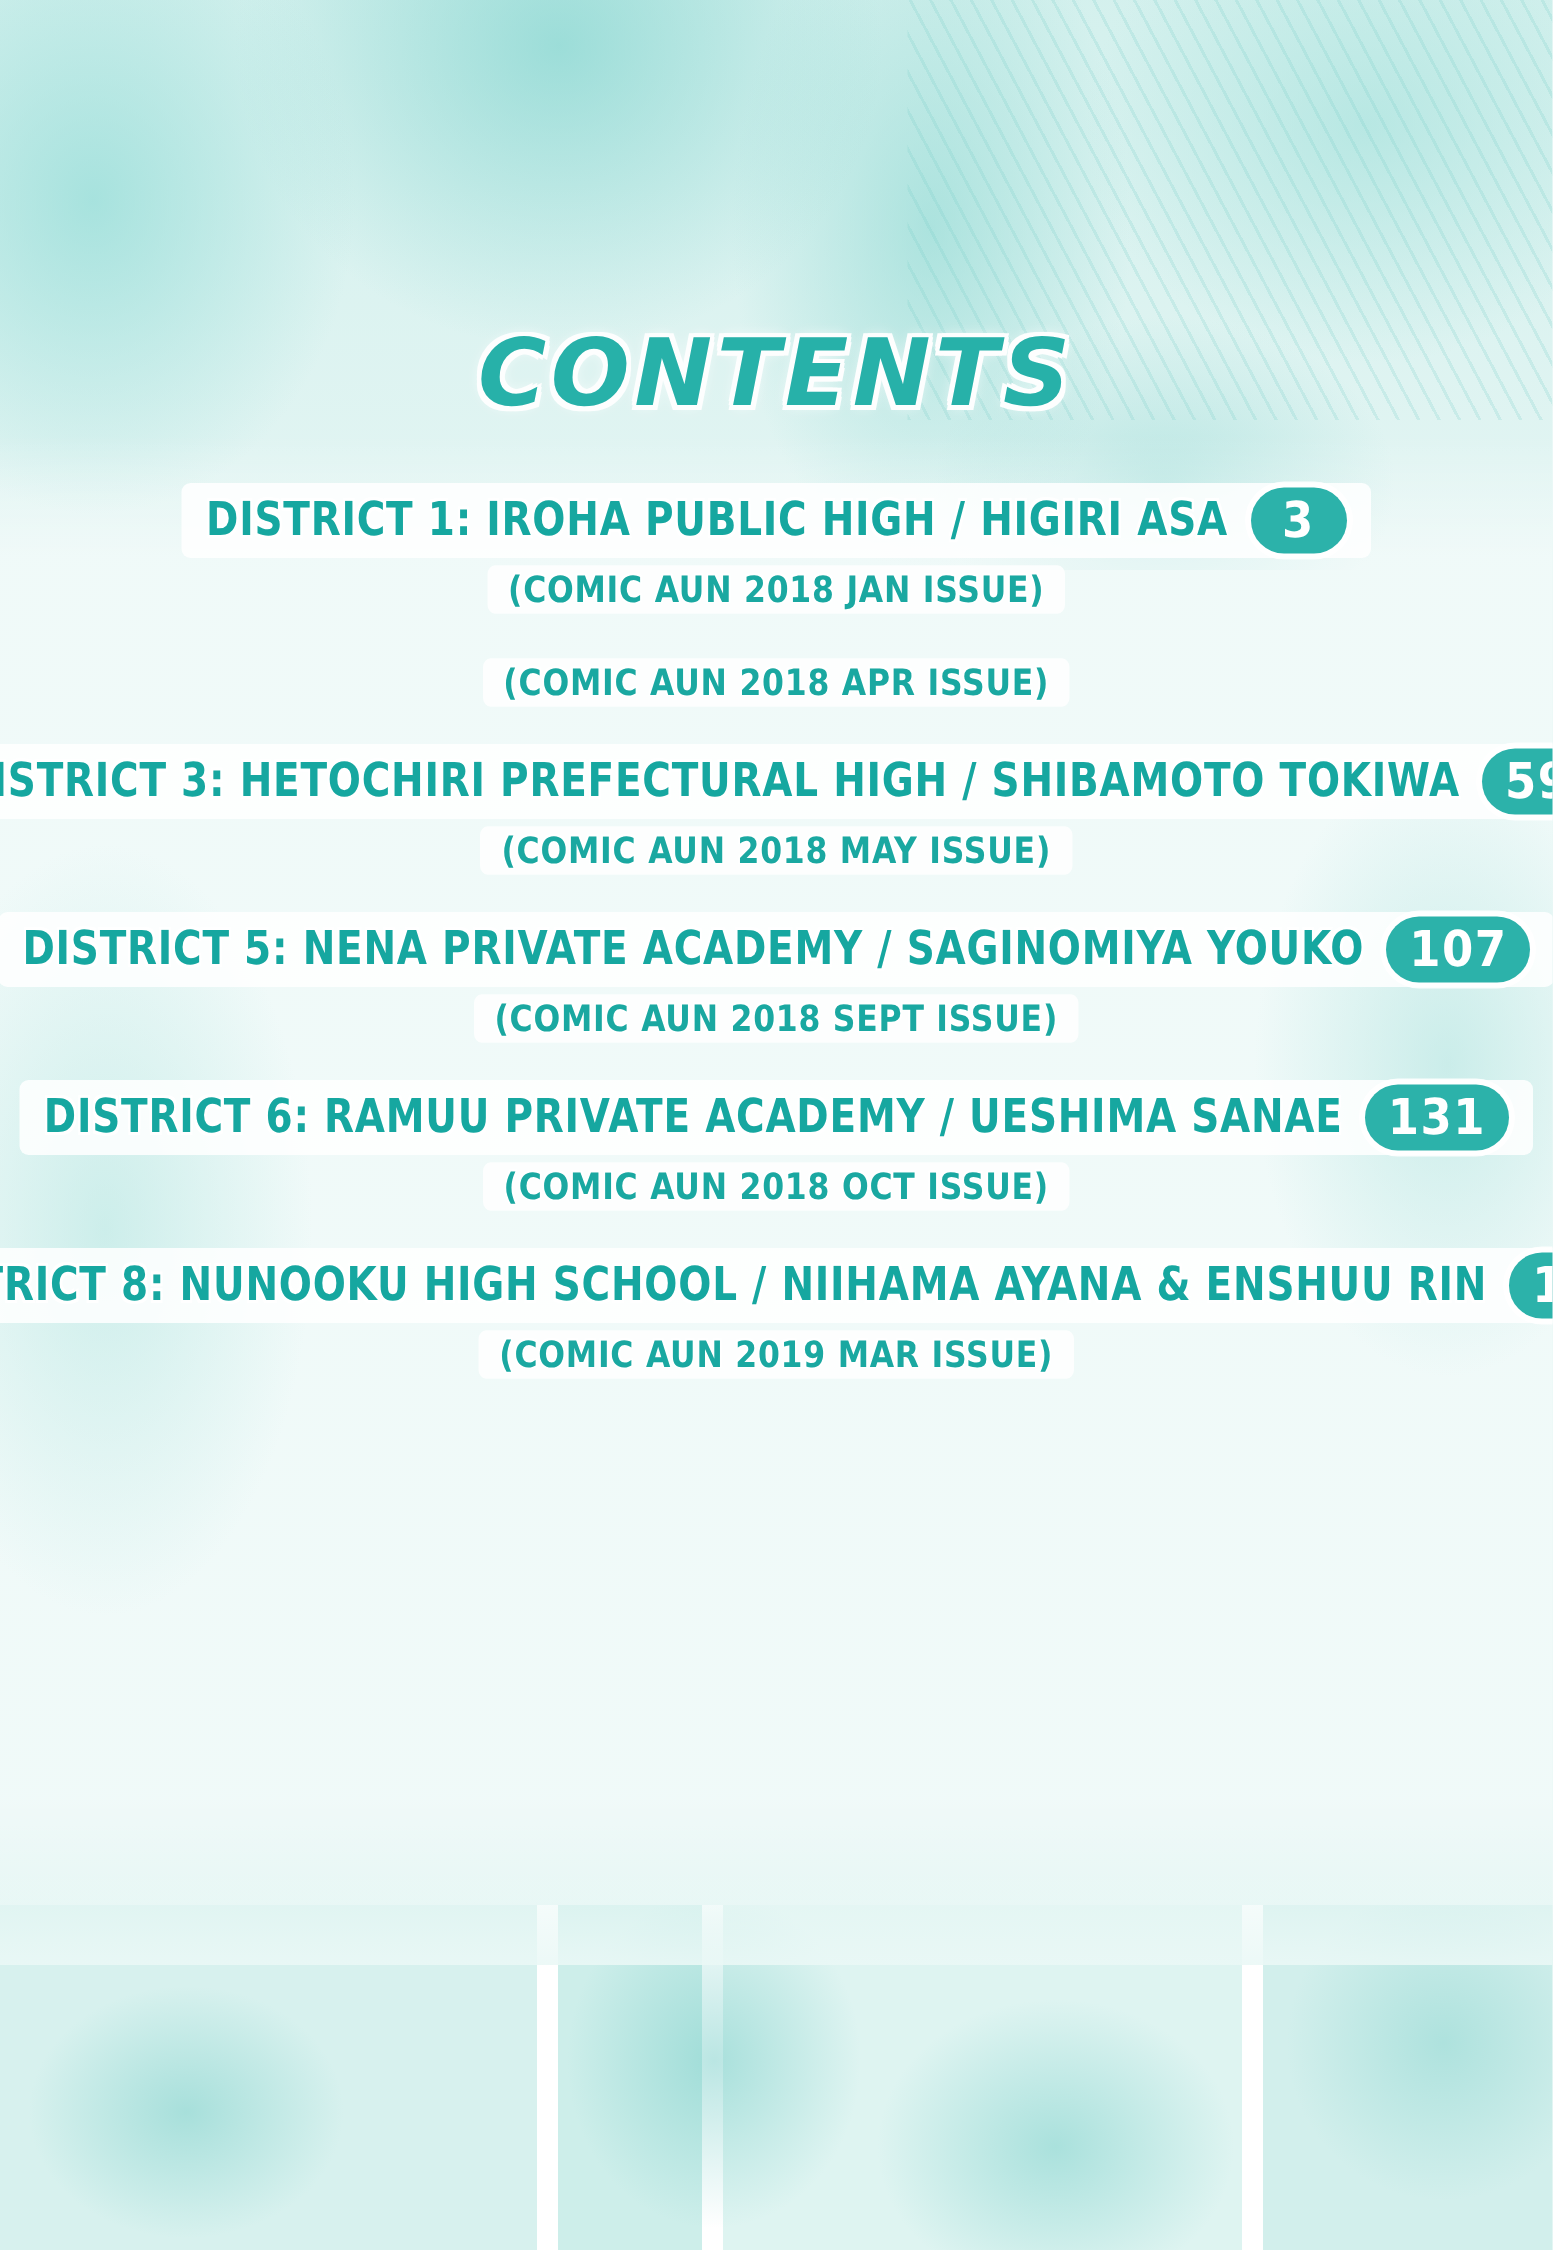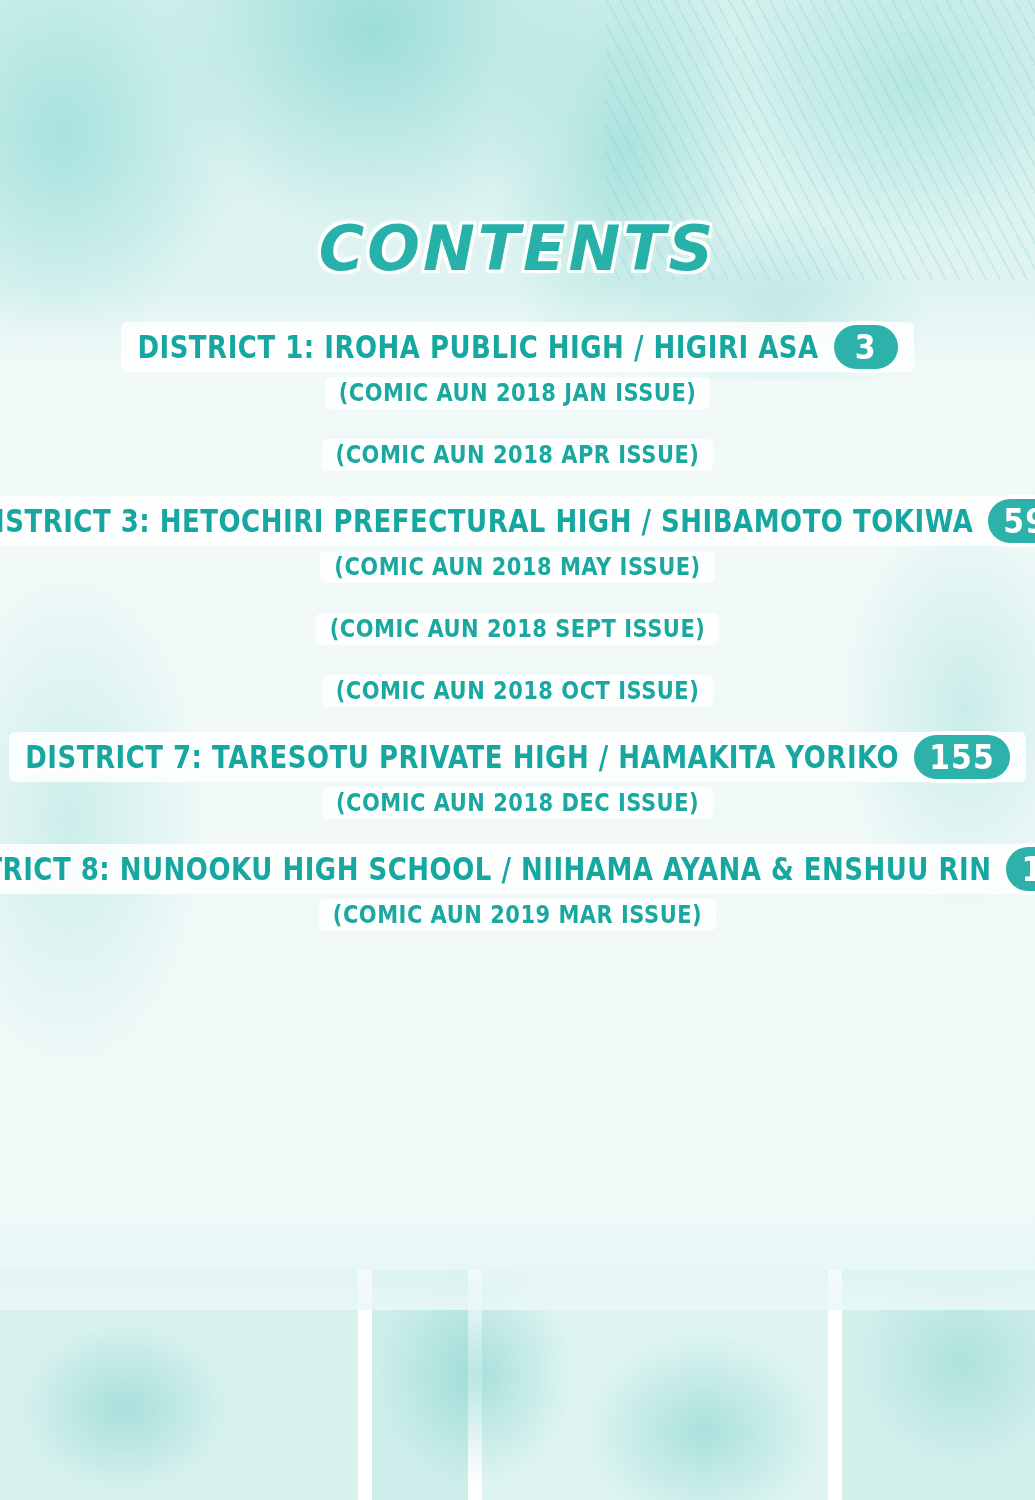--- a/index.html
+++ b/index.html
@@ -161,36 +161,39 @@
         <span class="entry-title">DISTRICT 3: HETOCHIRI PREFECTURAL HIGH / SHIBAMOTO TOKIWA</span>
         <span class="page-badge">
             <span class="page-number">59</span>
           </span>
       </div>
       <span class="entry-source">(COMIC AUN 2018 MAY ISSUE)</span>
     </div>
 
 
     <div class="toc-entry">
+      <div class="entry-title-row">
+        <span class="entry-title">DISTRICT 5: NENA PRIVATE ACADEMY / SAGINOMIYA YOUKO</span>
+        <span class="page-badge">
+            <span class="page-number">107</span>
+          </span>
+      </div>
       <span class="entry-source">(COMIC AUN 2018 SEPT ISSUE)</span>
     </div>
 
     <div class="toc-entry">
+      <div class="entry-title-row">
+        <span class="entry-title">DISTRICT 6: RAMUU PRIVATE ACADEMY / UESHIMA SANAE</span>
+        <span class="page-badge">
+            <span class="page-number">131</span>
+          </span>
+      </div>
       <span class="entry-source">(COMIC AUN 2018 OCT ISSUE)</span>
     </div>
 
-    <div class="toc-entry">
-      <div class="entry-title-row">
-        <span class="entry-title">DISTRICT 7: TARESOTU PRIVATE HIGH / HAMAKITA YORIKO</span>
-        <span class="page-badge">
-            <span class="page-number">155</span>
-          </span>
-      </div>
-      <span class="entry-source">(COMIC AUN 2018 DEC ISSUE)</span>
-    </div>
 
     <div class="toc-entry">
       <div class="entry-title-row">
         <span class="entry-title">DISTRICT 8: NUNOOKU HIGH SCHOOL / NIIHAMA AYANA &amp; ENSHUU RIN</span>
         <span class="page-badge">
             <span class="page-number">181</span>
           </span>
       </div>
       <span class="entry-source">(COMIC AUN 2019 MAR ISSUE)</span>
     </div>

